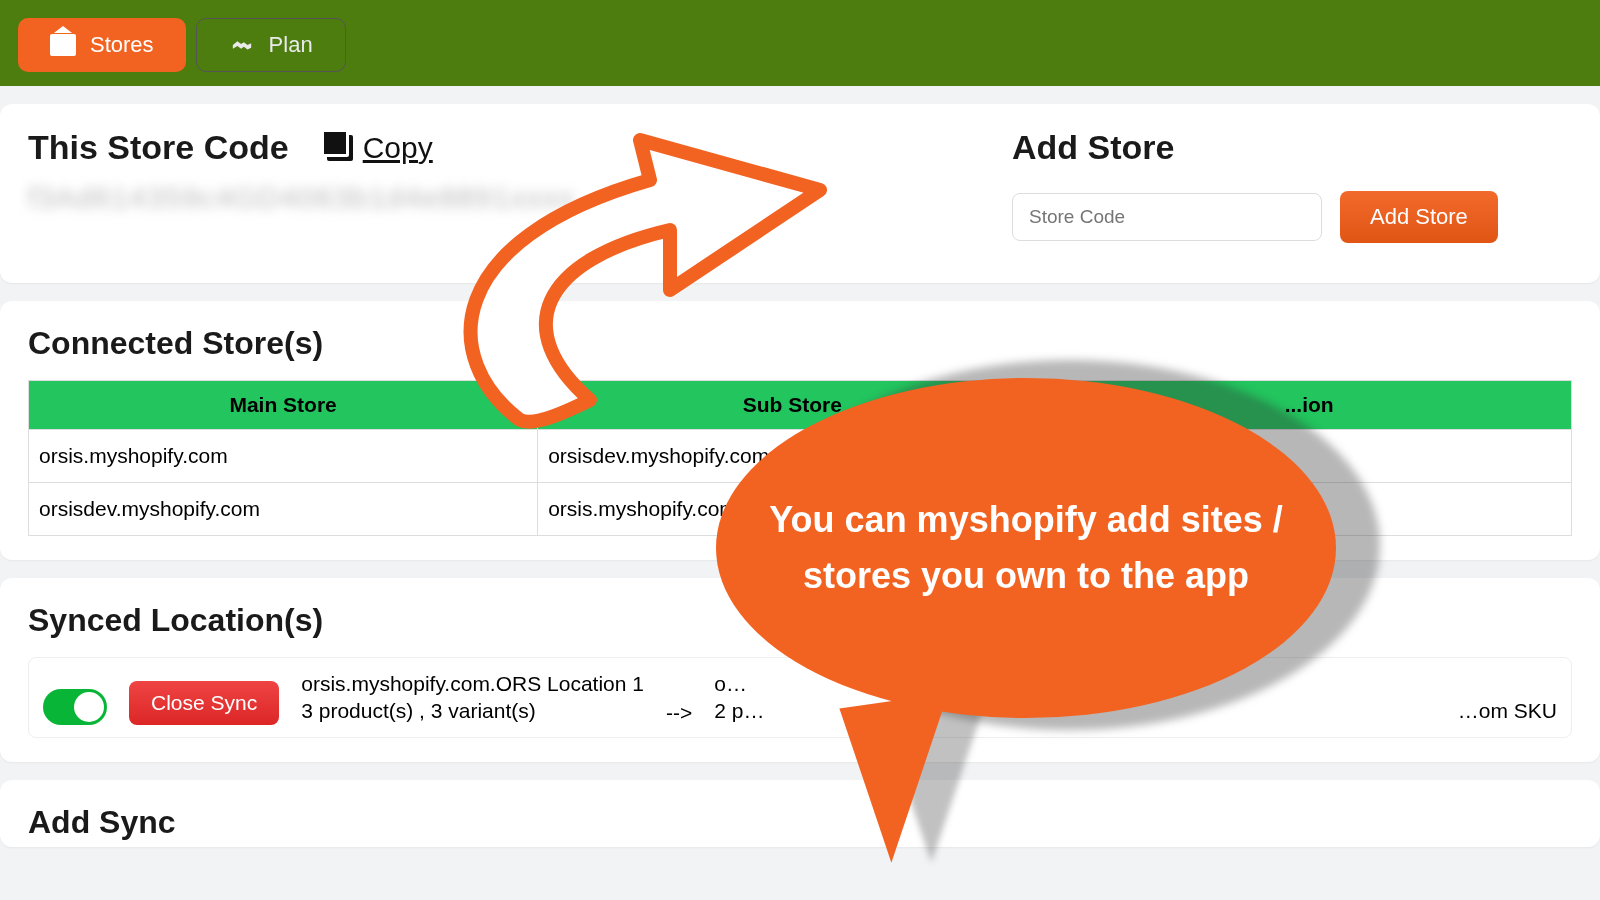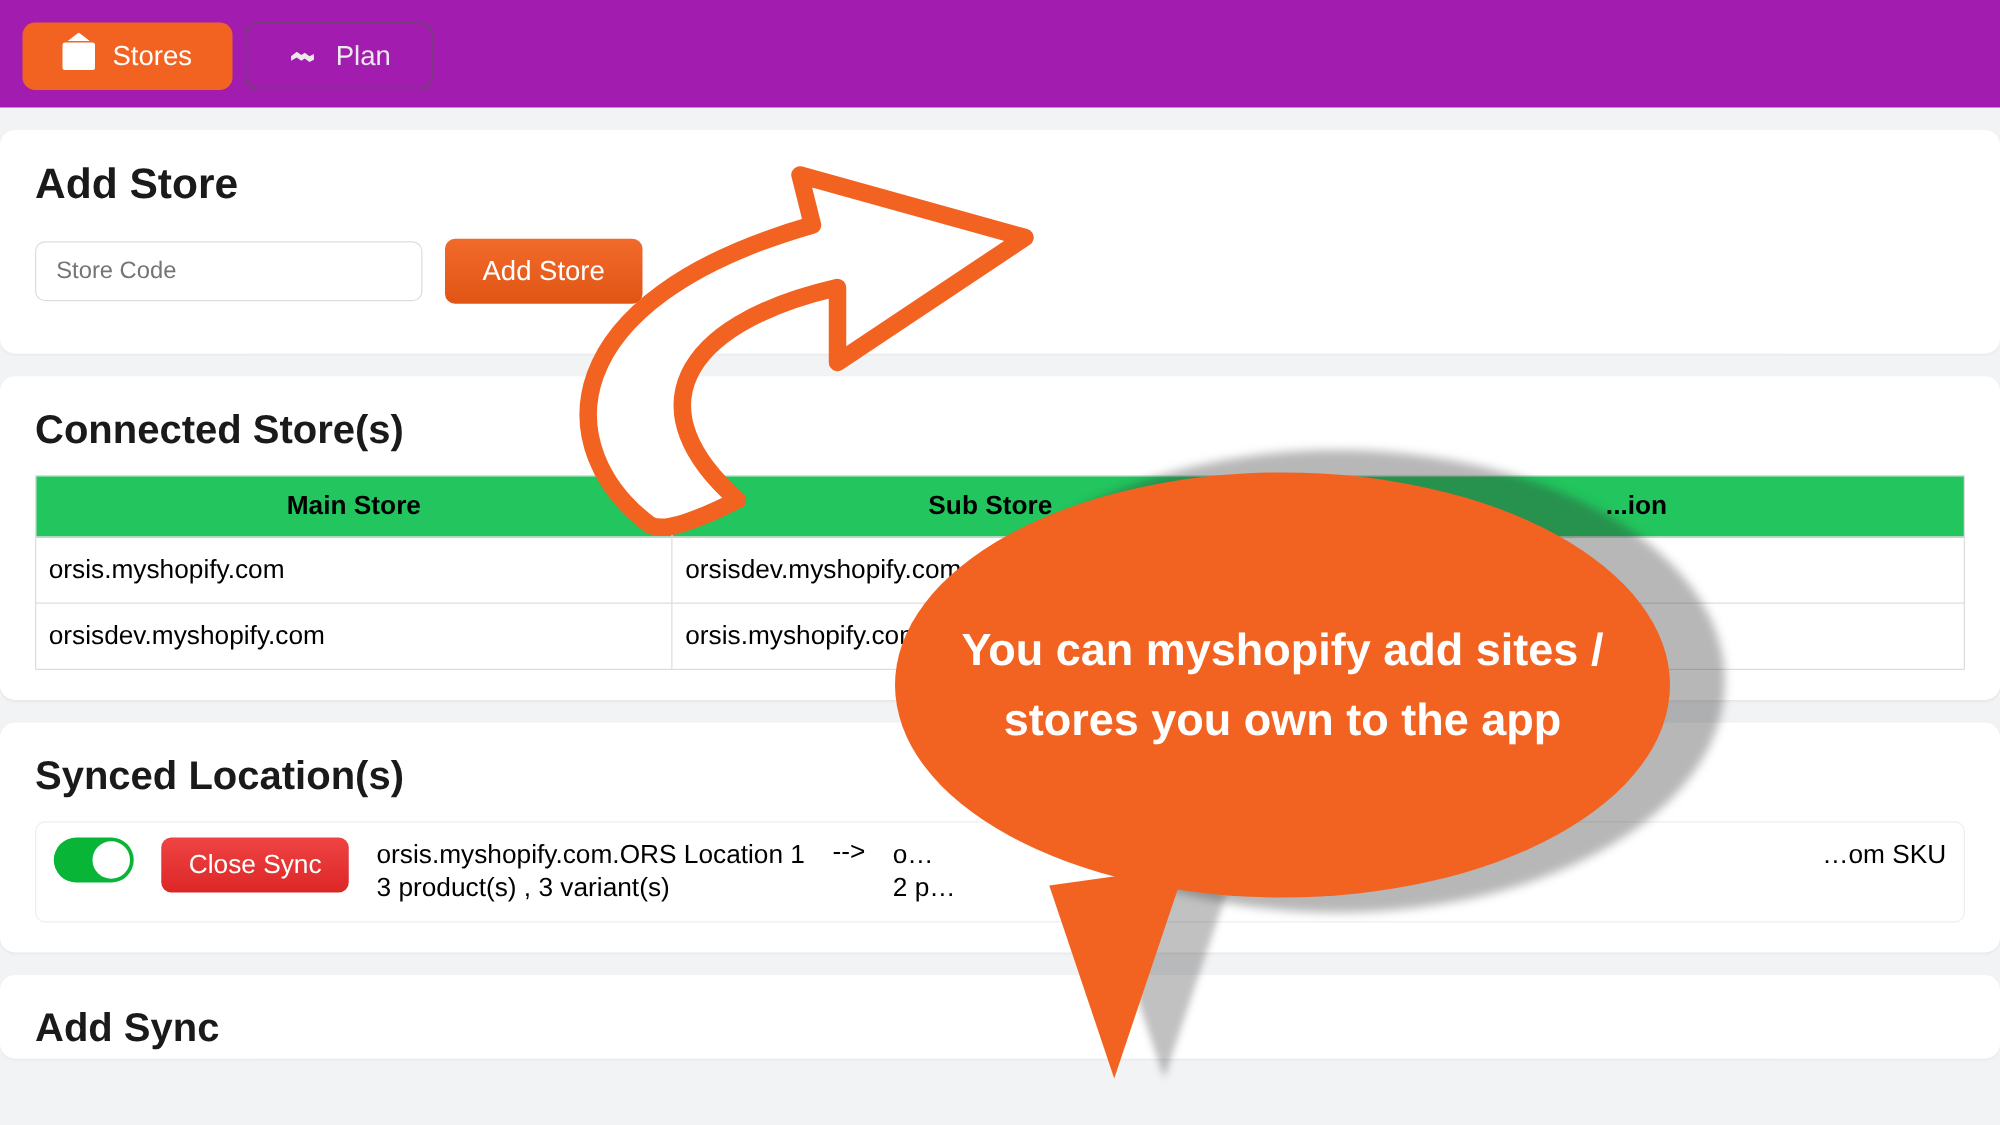--- a/index.html
+++ b/index.html
@@ -1,19 +1,19 @@
 <!DOCTYPE html>
 <html><head>
 <meta charset="utf-8">
 <style>
 * { box-sizing: border-box; margin: 0; padding: 0; }
 body { font-family: "Segoe UI", Arial, sans-serif; background: #f2f3f5; width: 1600px; height: 900px; overflow: hidden; }
 
 
-.topbar { background: #a21caf; height: 86px; display: flex; align-items: flex-end; padding-left: 18px; gap: 10px; }
+.topbar { background: #4d7c0f; height: 86px; display: flex; align-items: flex-end; padding-left: 18px; gap: 10px; }
 .tab { display: flex; align-items: center; gap: 14px; height: 54px; padding: 0 32px; border-radius: 10px; font-size: 22px; font-weight: 500; cursor: pointer; margin-bottom: 14px; }
 .tab.active { background: #f26322; color: #fff; }
 .tab.inactive { border: 1px solid #555; color: #eaeaea; }
 .tab .ticon { width: 26px; height: 22px; display: inline-block; }
 .tab.active .ticon { background: #fff; border-radius: 2px; position: relative; }
 .tab.active .ticon:before { content: ""; position: absolute; top: -8px; left: 0; right: 0; height: 7px; background: #fff; clip-path: polygon(15% 100%, 50% 0, 85% 100%); }
 .tab.inactive .ticon svg { width: 26px; height: 22px; fill: #eaeaea; }
 
 
 .card { background: #fff; border-radius: 12px; margin: 18px 0 0 0; padding: 24px 28px; box-shadow: 0 1px 2px rgba(0,0,0,.05); }
@@ -32,21 +32,21 @@
 .sc-input { border: 1px solid #ddd; border-radius: 8px; height: 48px; padding: 0 16px; font-size: 19px; color: #888; width: 310px; }
 .btn-orange { background: linear-gradient(#f26a2b,#e05514); color: #fff; border: none; border-radius: 8px; height: 52px; padding: 0 30px; font-size: 22px; font-weight: 500; cursor: pointer; }
 
 
 .section-title { font-size: 32px; font-weight: 700; margin-bottom: 18px; color: #1a1a1a; }
 table.stores { width: 100%; border-collapse: collapse; font-size: 21px; }
 table.stores th { font-weight: 700; padding: 12px 8px; border: 1px solid #ddd; text-align: center; background: #22c55e; }
 table.stores td { padding: 14px 10px; border: 1px solid #ddd; }
 
 
-.sync-row { display: flex; align-items: flex-start; gap: 22px; border: 1px solid #eee; border-radius: 8px; padding: 12px 14px; }
+.sync-row { display: flex; align-items: flex-end; gap: 22px; border: 1px solid #eee; border-radius: 8px; padding: 12px 14px; }
 .toggle { width: 64px; height: 36px; background: #08b536; border-radius: 18px; position: relative; cursor: pointer; }
 .toggle:before { content: ""; position: absolute; width: 30px; height: 30px; background: #fff; border-radius: 50%; top: 3px; right: 3px; }
 .btn-red { background: linear-gradient(#ef4444,#dc2626); color: #fff; border: none; border-radius: 8px; height: 44px; padding: 0 22px; font-size: 21px; font-weight: 500; cursor: pointer; }
 .sync-cell { font-size: 21px; line-height: 1.3; }
 .sync-arrow { font-size: 21px; }
 
 
 .arrow-svg { position: absolute; left: 400px; top: 120px; width: 480px; height: 320px; pointer-events: none; }
 .bubble-shadow { position: absolute; left: 760px; top: 360px; width: 620px; height: 370px; background: rgba(50,50,50,.35); border-radius: 50%; filter: blur(4px); }
 .bubble { position: absolute; left: 716px; top: 378px; width: 620px; height: 340px; background: #f26322; border-radius: 50%; display: flex; align-items: center; justify-content: center; }
@@ -70,20 +70,30 @@
       <span class="ticon">
         <svg viewBox="0 0 24 24">
             <path d="M2 12l5-4 4 3 3-2 4 3 4-2v5l-4 2-4-3-3 2-4-3-5 3z"></path>
           </svg>
       </span>
       <span>Plan</span>
     </div>
   </div>
 
   <div class="card first-card">
+    <div class="sc-left">
+      <div class="sc-title-row">
+        <div class="sc-title">This Store Code</div>
+        <div class="copy">
+          <span class="cicon"></span>
+          <span>Copy</span>
+        </div>
+      </div>
+      <div class="blur-code">f3Ad614359c4GD4063b1d4e8891xxxx</div>
+    </div>
     <div class="sc-right">
       <div class="sc-title">Add Store</div>
       <div class="add-row">
         <input class="sc-input" placeholder="Store Code" style="">
         <button class="btn-orange">Add Store</button>
       </div>
     </div>
   </div>
 
   <div class="card">

